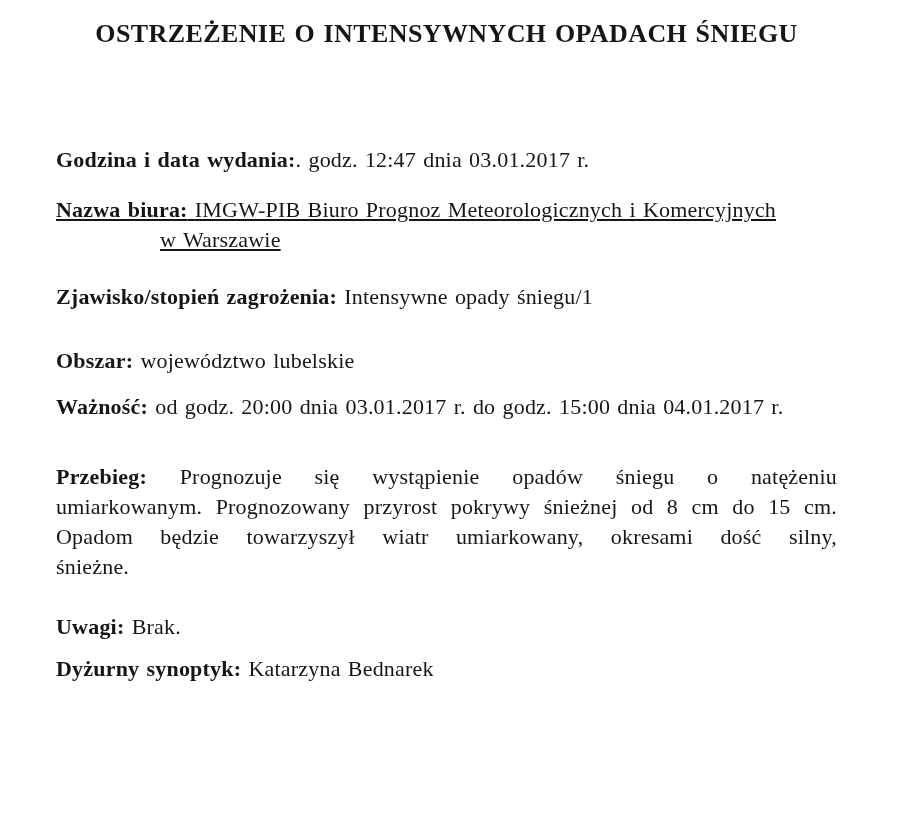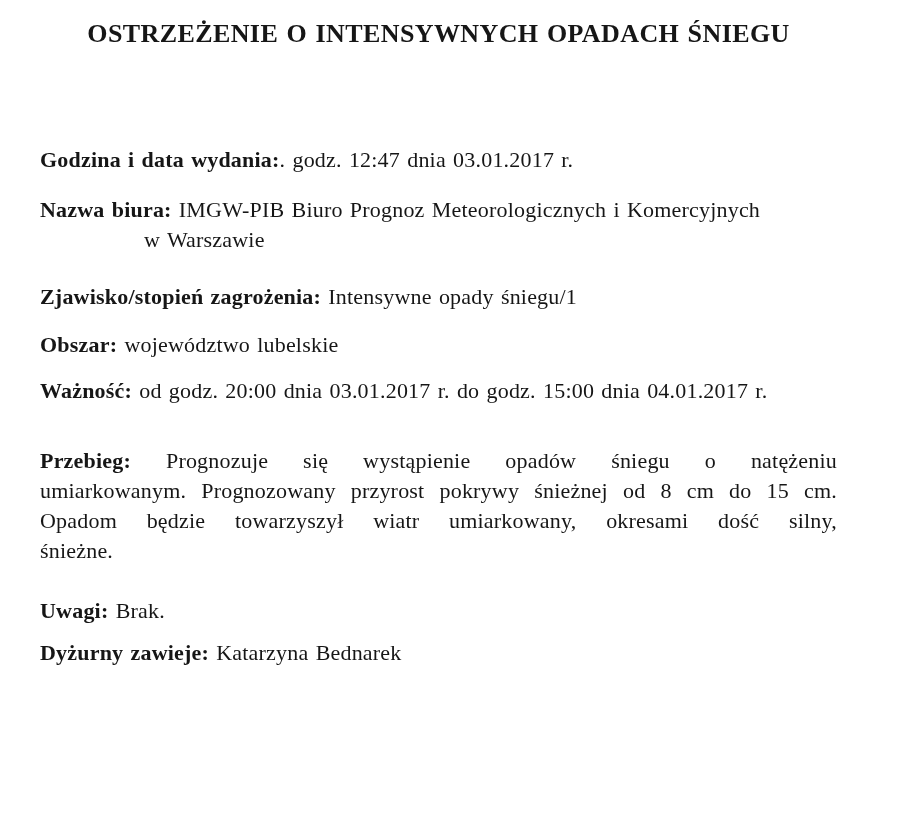--- a/index.html
+++ b/index.html
@@ -10,43 +10,43 @@
   .page {
     position: relative;
     width: 871px;
     height: 834px;
     box-sizing: border-box;
     background: #ffffff;
     color: #161616;
     font-family: "Liberation Serif", "DejaVu Serif", serif;
     font-size: 22px;
     line-height: 30px;
-    padding: 18px 34px 0 40px;
+    padding: 18px 34px 0 56px;
     overflow: hidden;
     letter-spacing: 0.2px;
     word-spacing: 1.5px;
     border-radius: 16px;
   }
   .doc-title {
     text-align: center;
     font-weight: bold;
     font-size: 26px;
     line-height: 32px;
     margin: 0 0 95px 0;
     letter-spacing: 0.4px;
   }
   .field {
     margin: 0 0 38px 0;
   }
   .field .label {
     font-weight: bold;
   }
   .f-issued   { margin-bottom: 20px; }
-  .f-office   { margin-bottom: 27px; }
-  .f-phenomenon { margin-bottom: 18px; }
+  .f-office   { margin-bottom: 27px; text-decoration: underline; }
+  .f-phenomenon { margin-bottom: 34px; }
   .f-area     { margin-bottom: 16px; }
   .f-validity { margin-bottom: 40px; }
   .f-course   { margin-bottom: 30px; }
   .f-probability { margin-bottom: 27px; }
   .f-remarks  { margin-bottom: 12px; }
   .f-synoptic { margin-bottom: 0; }
   .office-line2 {
     display: block;
     margin-left: 104px;
   }
@@ -85,16 +85,16 @@
       <span class="value">Prognozuje się wystąpienie opadów śniegu o natężeniu</span></div>
     <div class="jline value">umiarkowanym. Prognozowany przyrost pokrywy śnieżnej od 8 cm do 15 cm.</div>
     <div class="jline value">Opadom będzie towarzyszył wiatr umiarkowany, okresami dość silny,</div>
     <div class="lastline value">śnieżne.</div>
   </div>
 
 
   <p class="field f-remarks"><span class="label">Uwagi:</span>
     <span class="value">Brak.</span></p>
 
-  <p class="field f-synoptic"><span class="label">Dyżurny zawieje:</span>
+  <p class="field f-synoptic"><span class="label">Dyżurny synoptyk:</span>
     <span class="value">Katarzyna Bednarek</span></p>
 
 </div>
 
 </body></html>

